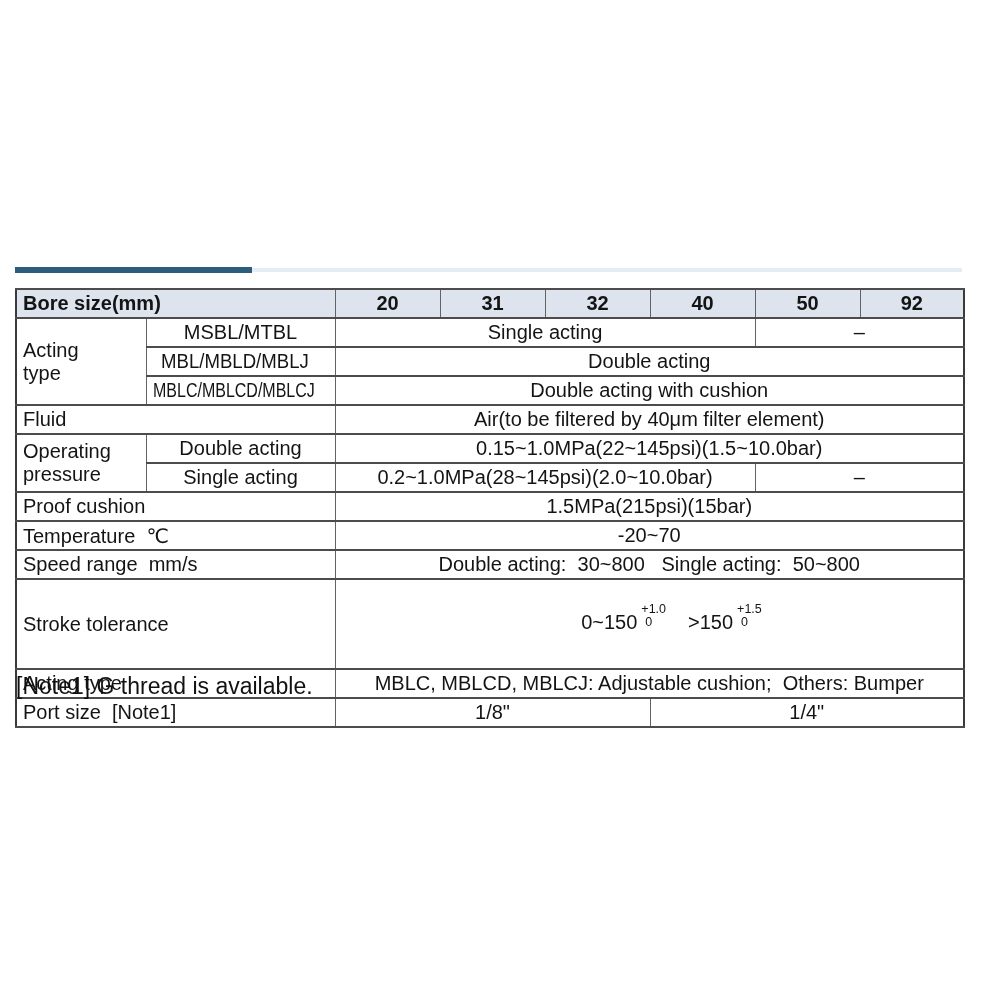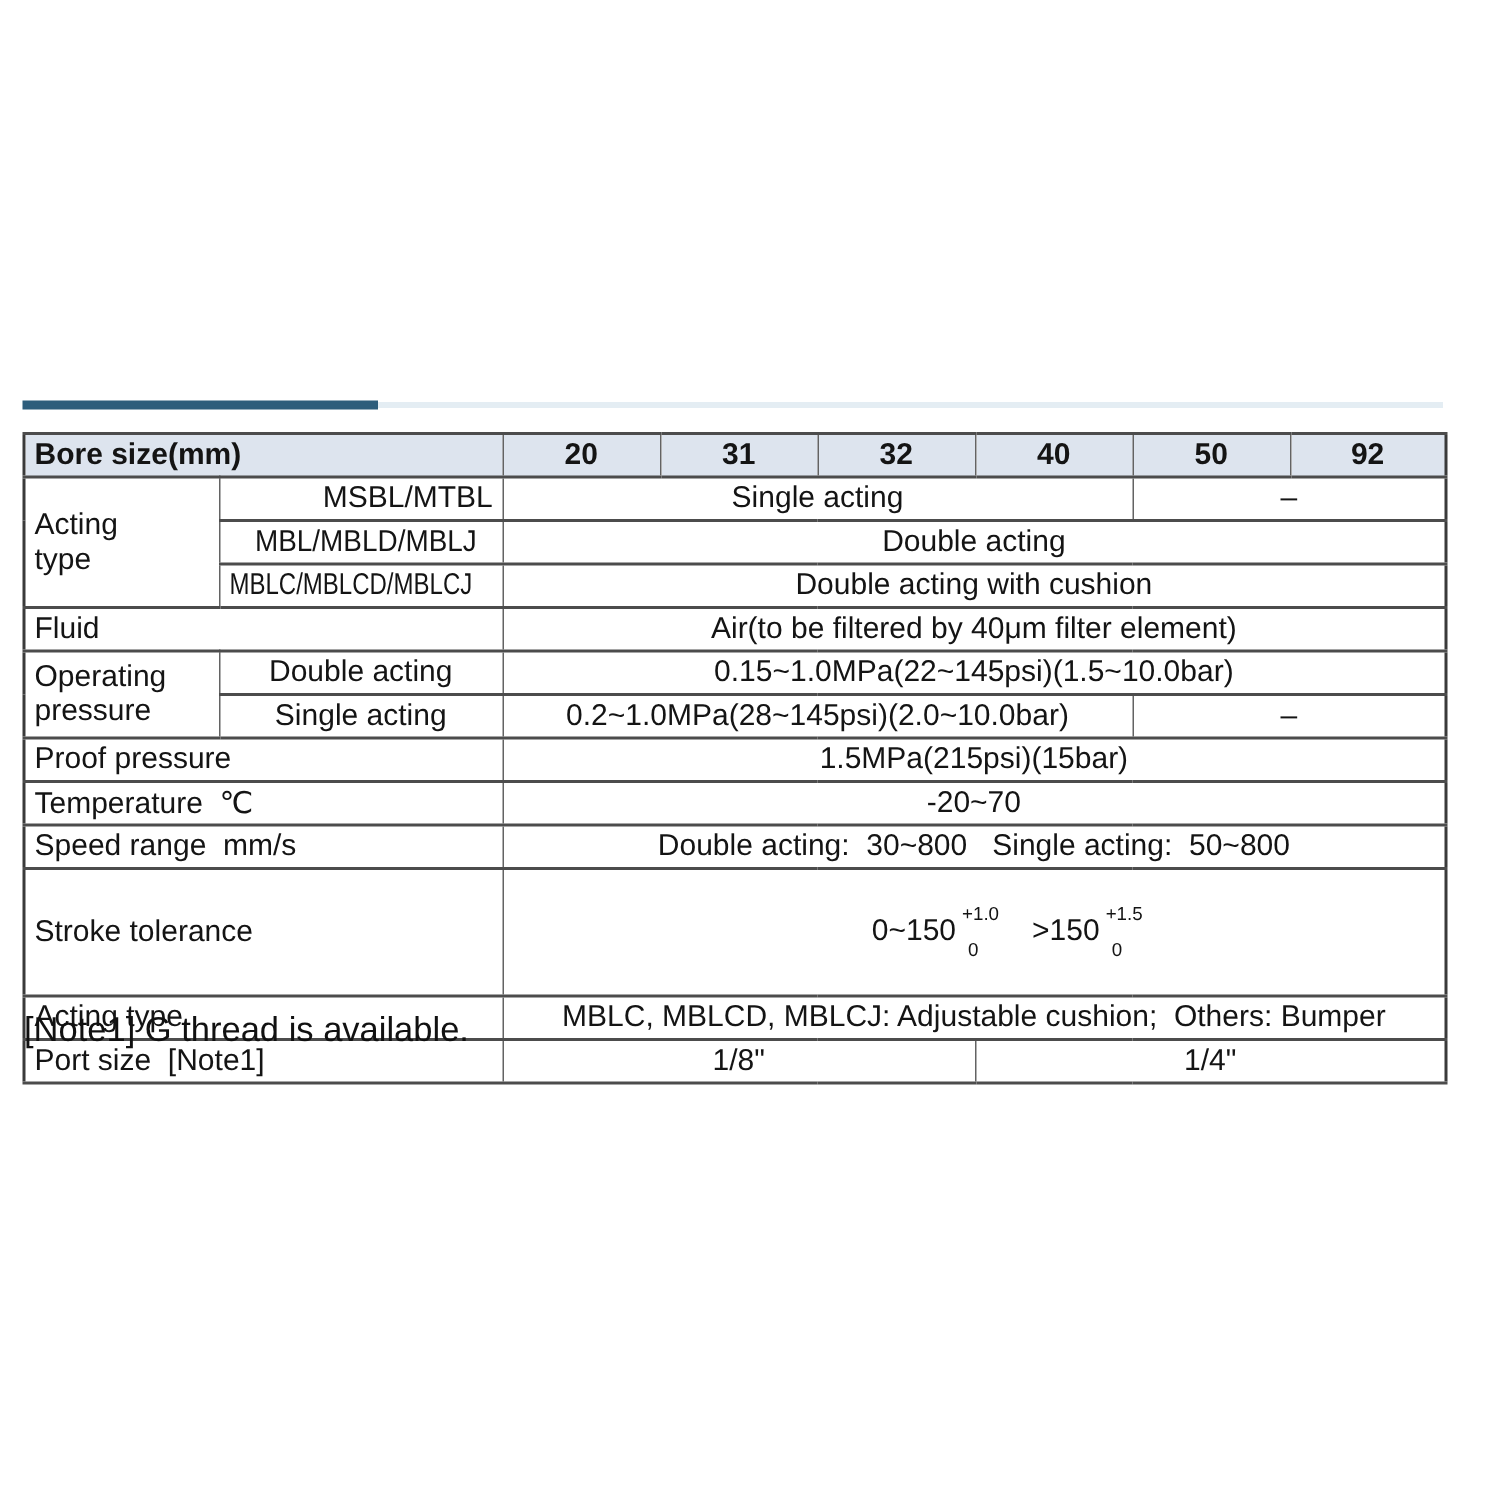--- a/index.html
+++ b/index.html
@@ -38,28 +38,28 @@
     border-bottom:2px solid var(--border_h);
     height:29px;
     padding:0 6px;
     vertical-align:middle;
     white-space:pre;
     overflow:hidden;
   }
   .spec-table{border:2px solid #3a3a3a;}
   .header-row td{background:var(--header_bg);font-weight:bold;}
   .label{text-align:left;padding-left:11px;}
-  .sublabel{text-align:right;padding-left:8px;}
+  .sublabel{text-align:center;padding-left:8px;}
   .center{text-align:center;}
   .cond-1{display:inline-block;transform:scaleX(0.93);transform-origin:0 50%;}
   .cond-2{display:inline-block;transform:scaleX(0.80);transform-origin:0 50%;}
   .tol{
     display:inline-flex;flex-direction:column;
     font-size:12.5px;line-height:1.05;
-    vertical-align:middle;margin:0 0 0 4px;text-align:left;gap:11px;
+    vertical-align:middle;margin:0 0 16px 4px;text-align:left;
   }
   .tol .bot{margin-left:4px;}
   .tol-gap{display:inline-block;width:22px;}
   .notes{
     position:absolute;left:16px;top:674px;
     font-size:23px;line-height:25.5px;color:#111;
   }
 </style>
 </head>
 <body>
@@ -121,21 +121,21 @@
       <td class="center">Double acting</td>
       <td colspan="6" class="center">0.15~1.0MPa(22~145psi)(1.5~10.0bar)</td>
     </tr>
     <tr>
       <td class="center">Single acting</td>
       <td colspan="4" class="center">0.2~1.0MPa(28~145psi)(2.0~10.0bar)</td>
       <td colspan="2" class="center">–</td>
     </tr>
 
     <tr>
-      <td colspan="2" class="label">Proof pressure</td>
+      <td colspan="2" class="label">Proof cushion</td>
       <td colspan="6" class="center">1.5MPa(215psi)(15bar)</td>
     </tr>
 
     <tr>
       <td colspan="2" class="label">Temperature  ℃</td>
       <td colspan="6" class="center">-20~70</td>
     </tr>
 
     <tr>
       <td colspan="2" class="label">Speed range  mm/s</td>

